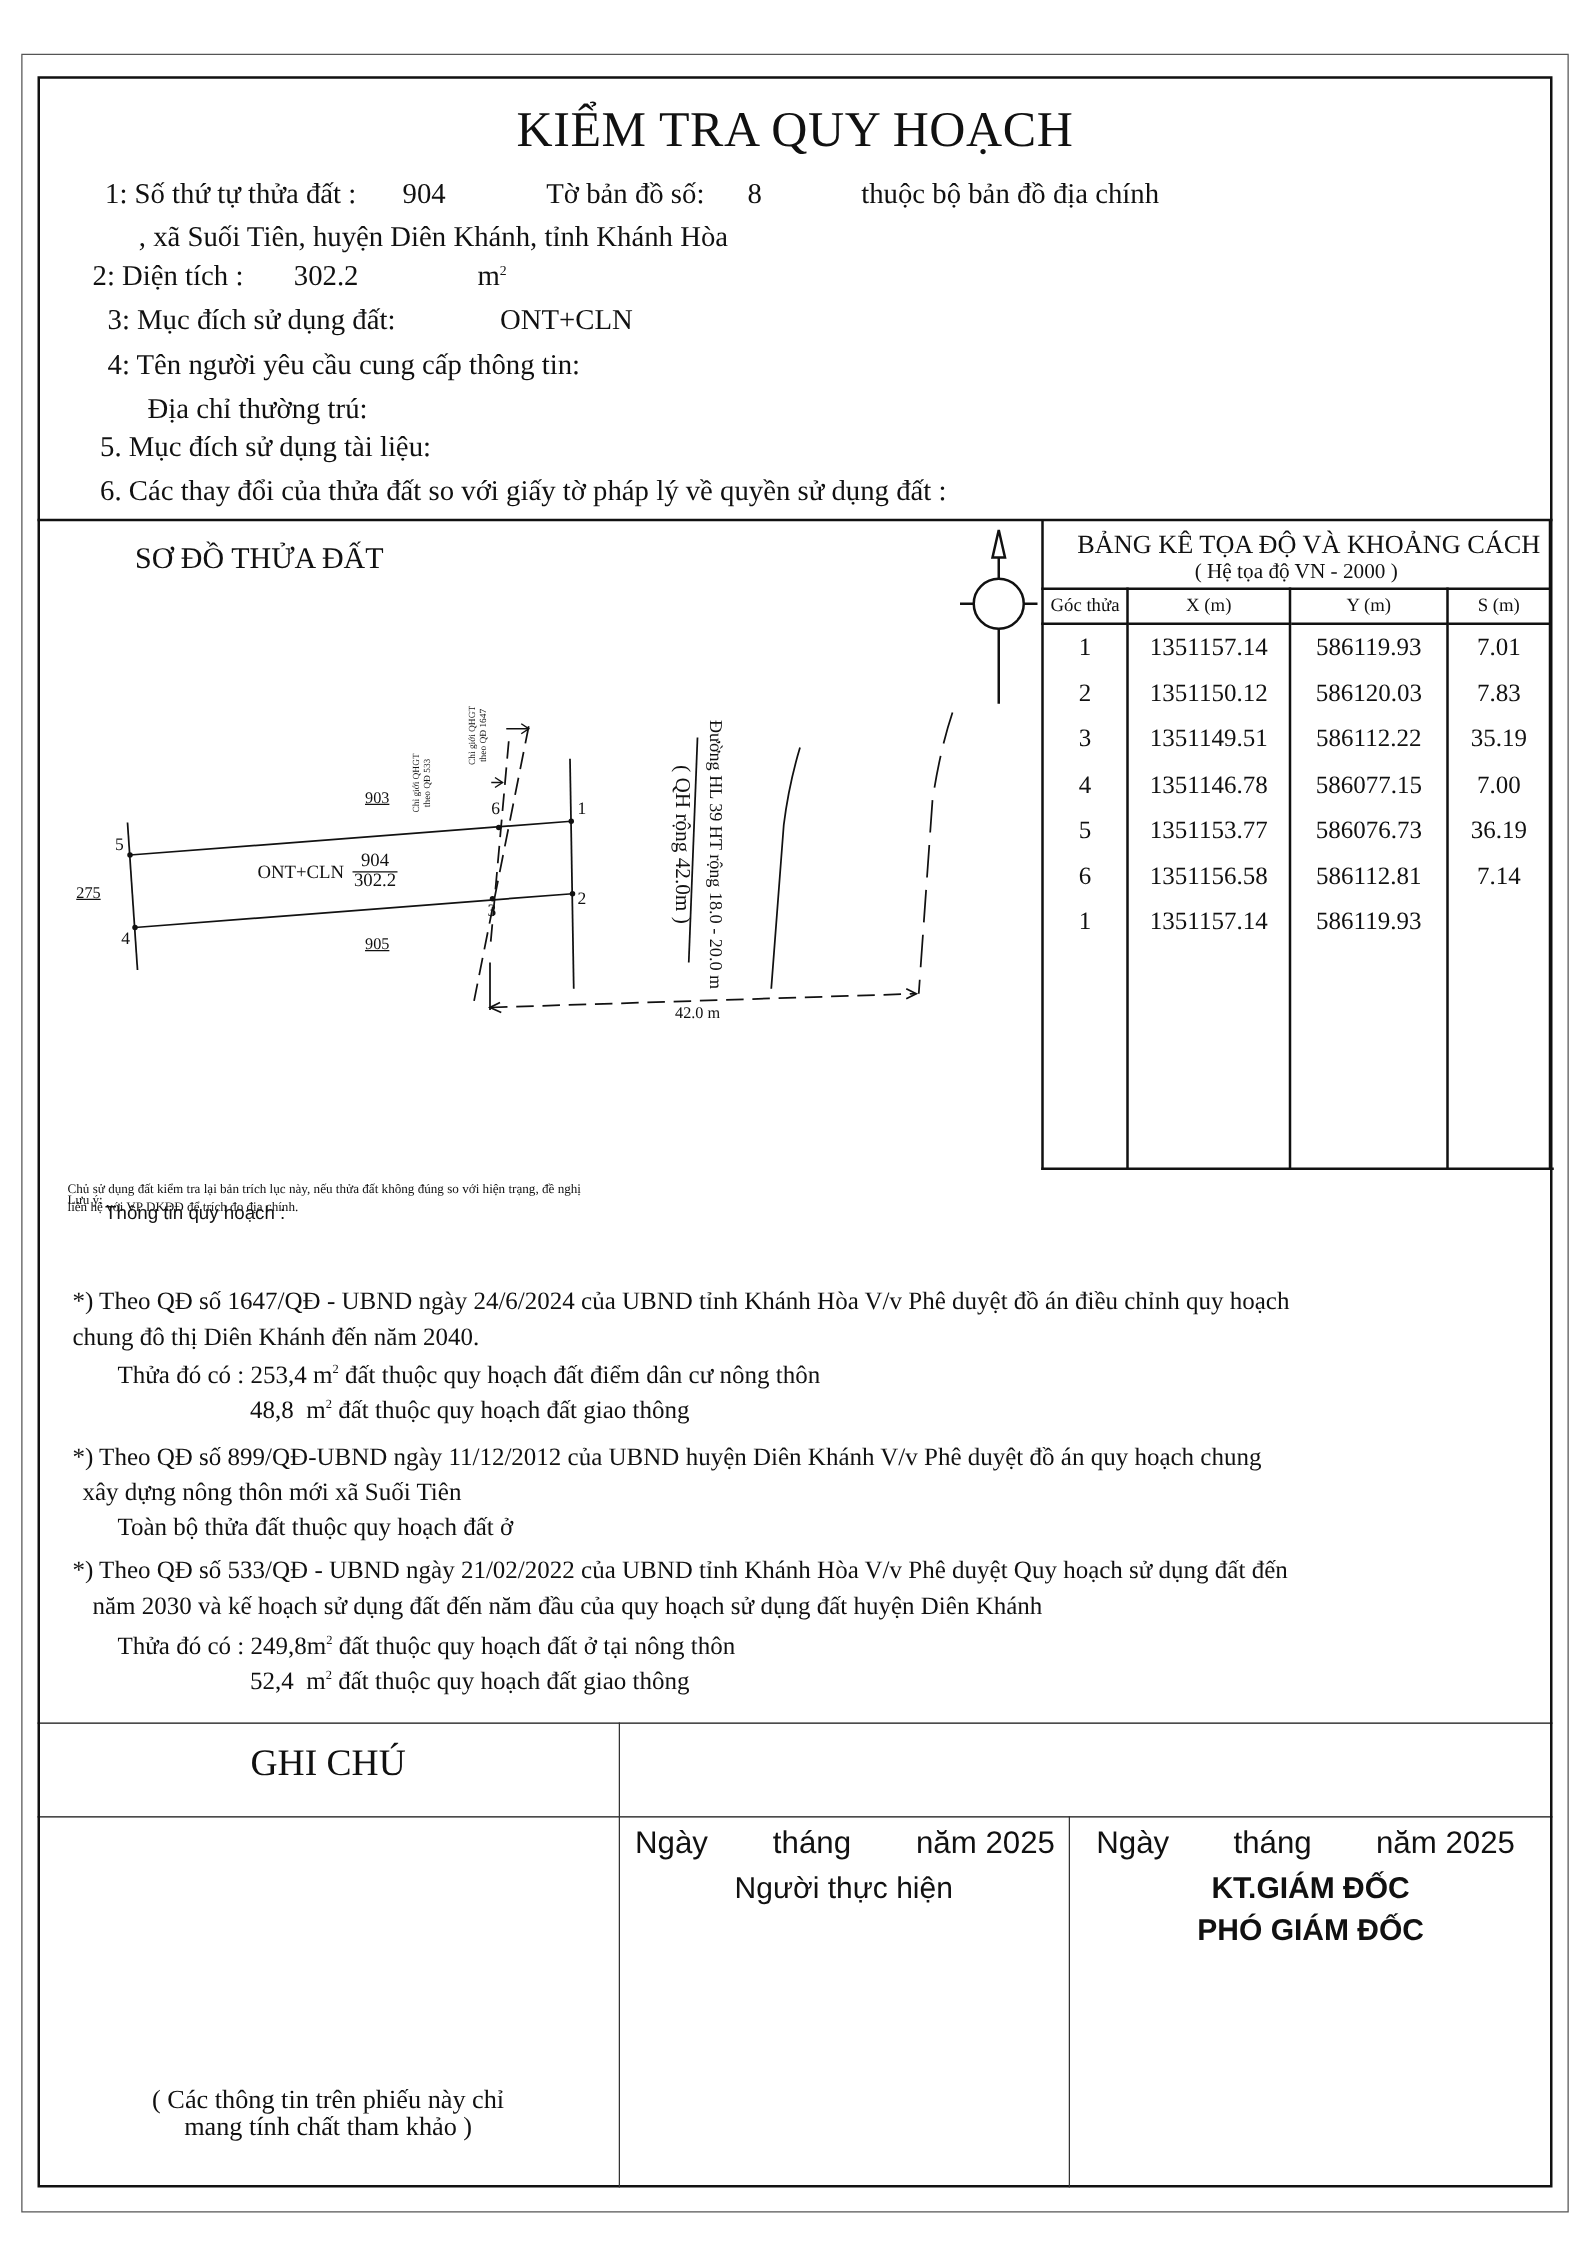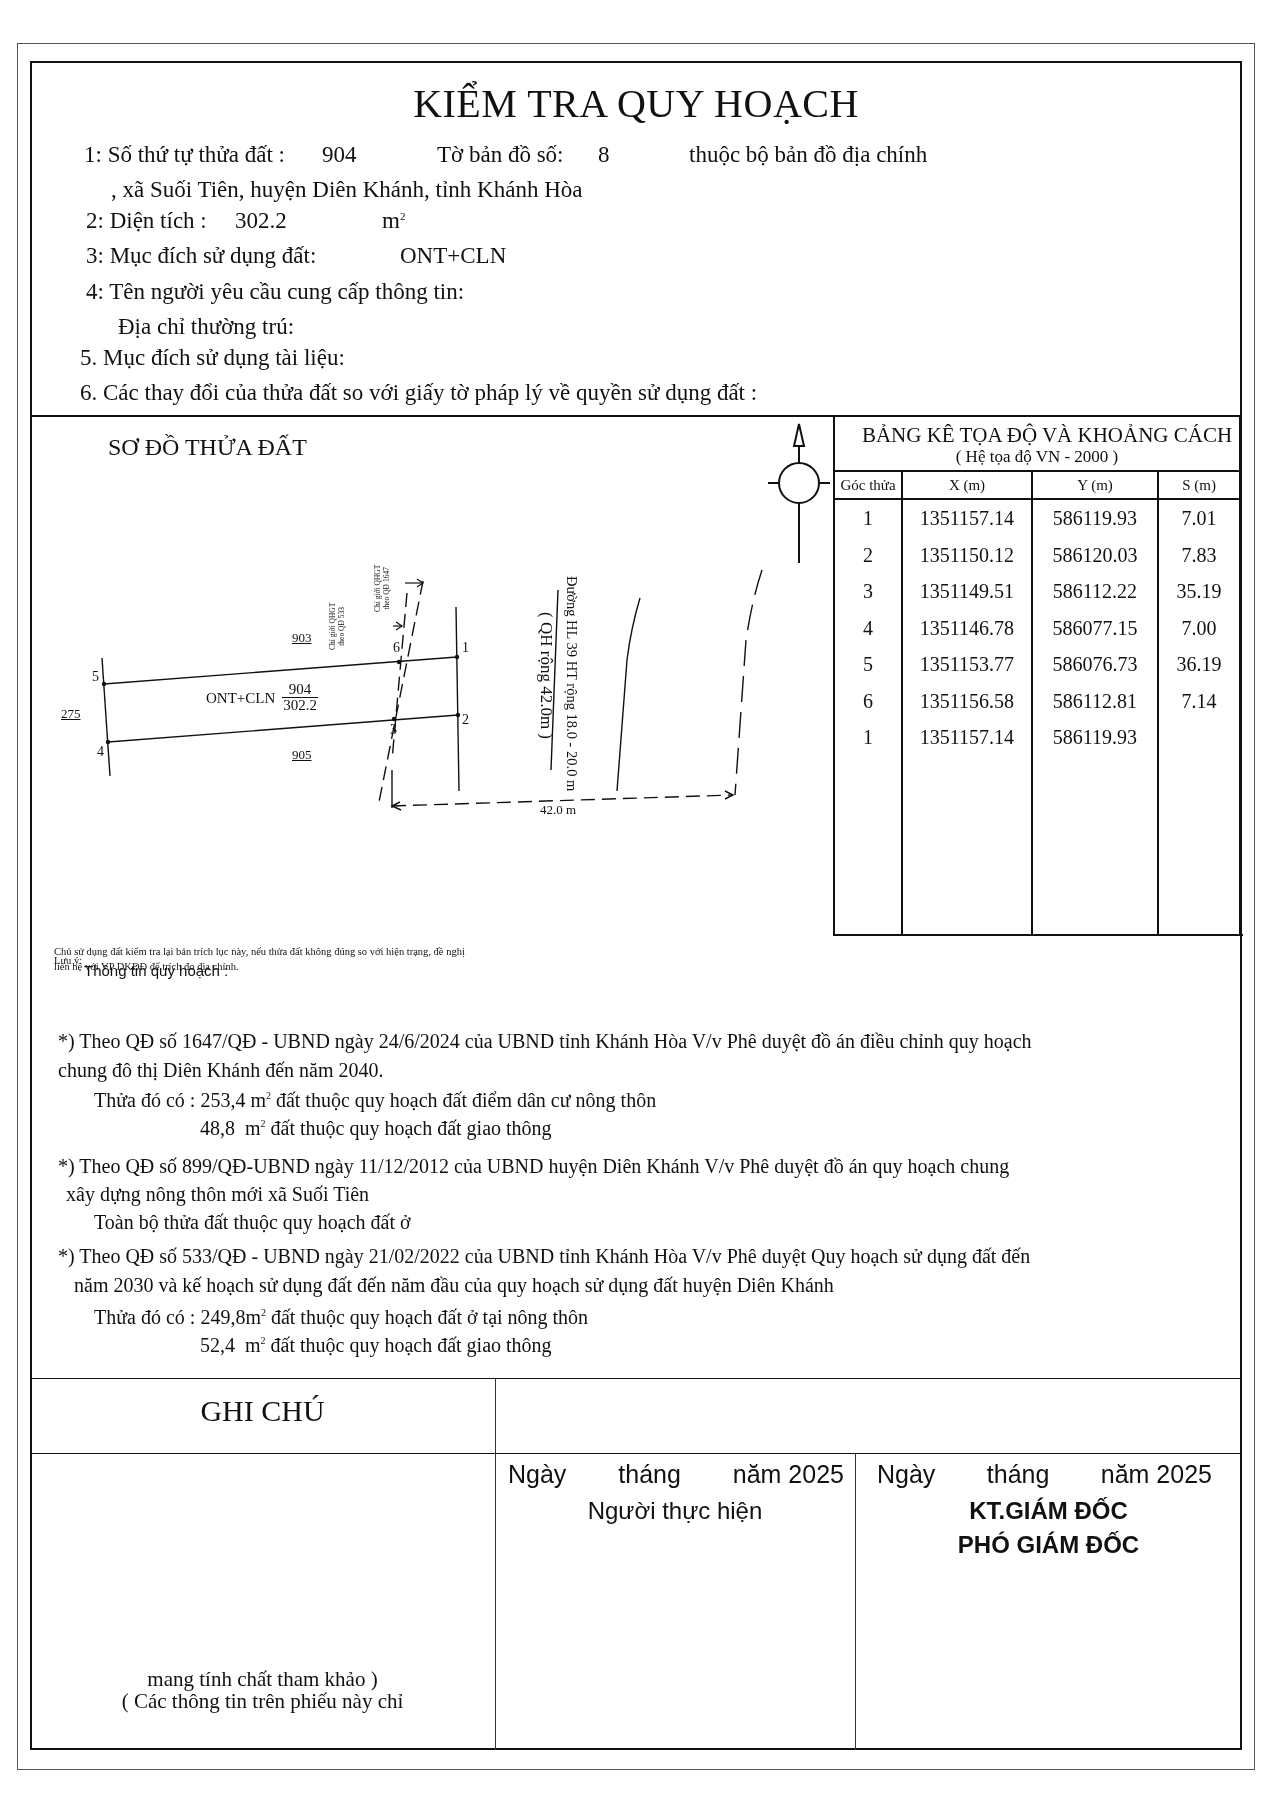--- a/index.html
+++ b/index.html
@@ -42,21 +42,21 @@
 
 <div class="abs title">KIỂM TRA QUY HOẠCH</div>
 
 <div>
   <div class="abs info" style="left:84px; top:142px;">1: Số thứ tự thửa đất :</div>
   <div class="abs info" style="left:322px; top:142px;">904</div>
   <div class="abs info" style="left:437px; top:142px;">Tờ bản đồ số:</div>
   <div class="abs info" style="left:598px; top:142px;">8</div>
   <div class="abs info" style="left:689px; top:142px;">thuộc bộ bản đồ địa chính</div>
   <div class="abs info" style="left:111px; top:177px;">, xã Suối Tiên, huyện Diên Khánh, tỉnh Khánh Hòa</div>
-  <div class="abs info" style="left:86px; top:208px;">2: Diện tích :</div>
+  <div class="abs info" style="left:74px; top:208px;">2: Diện tích :</div>
   <div class="abs info" style="left:235px; top:208px;">302.2</div>
   <div class="abs info" style="left:382px; top:208px;"><span>m</span><span class="sup-small">2</span></div>
   <div class="abs info" style="left:86px; top:243px;">3: Mục đích sử dụng đất:</div>
   <div class="abs info" style="left:400px; top:243px;">ONT+CLN</div>
   <div class="abs info" style="left:86px; top:279px;">4: Tên người yêu cầu cung cấp thông tin:</div>
   <div class="abs info" style="left:118px; top:314px;">Địa chỉ thường trú:</div>
   <div class="abs info" style="left:80px; top:345px;">5. Mục đích sử dụng tài liệu:</div>
   <div class="abs info" style="left:80px; top:380px;">6. Các thay đổi của thửa đất so với giấy tờ pháp lý về quyền sử dụng đất :</div>
 </div>
 
@@ -246,22 +246,22 @@
 </div>
 
 <div class="hline" style="left:30px; top:1378px; width:1212px; border-top-width:1.5px;"></div>
 <div class="hline" style="left:30px; top:1453px; width:1212px; border-top-width:1.5px;"></div>
 <div class="vline" style="left:495px; top:1378px; height:372px;"></div>
 <div class="vline" style="left:855px; top:1453px; height:297px;"></div>
 
 <div class="abs" style="left:30px; width:465px; text-align:center; top:1394px; font-size:30px;">GHI CHÚ</div>
 
 <div class="abs" style="left:30px; width:465px; text-align:center; top:1668px; font-size:21px; line-height:22px;">
+  <div>( Các thông tin trên phiếu này chỉ</div>
   <div>mang tính chất tham khảo )</div>
-  <div>( Các thông tin trên phiếu này chỉ</div>
 </div>
 
 <div class="abs sig" style="left:508px; width:336px; top:1460px; display:flex; justify-content:space-between;">
   <span>Ngày</span>
   <span>tháng</span>
   <span>năm 2025</span>
 </div>
 <div class="abs sig" style="left:495px; width:360px; text-align:center; top:1497px; font-size:24px;">Người thực hiện</div>
 
 <div class="abs sig" style="left:877px; width:335px; top:1460px; display:flex; justify-content:space-between;">

